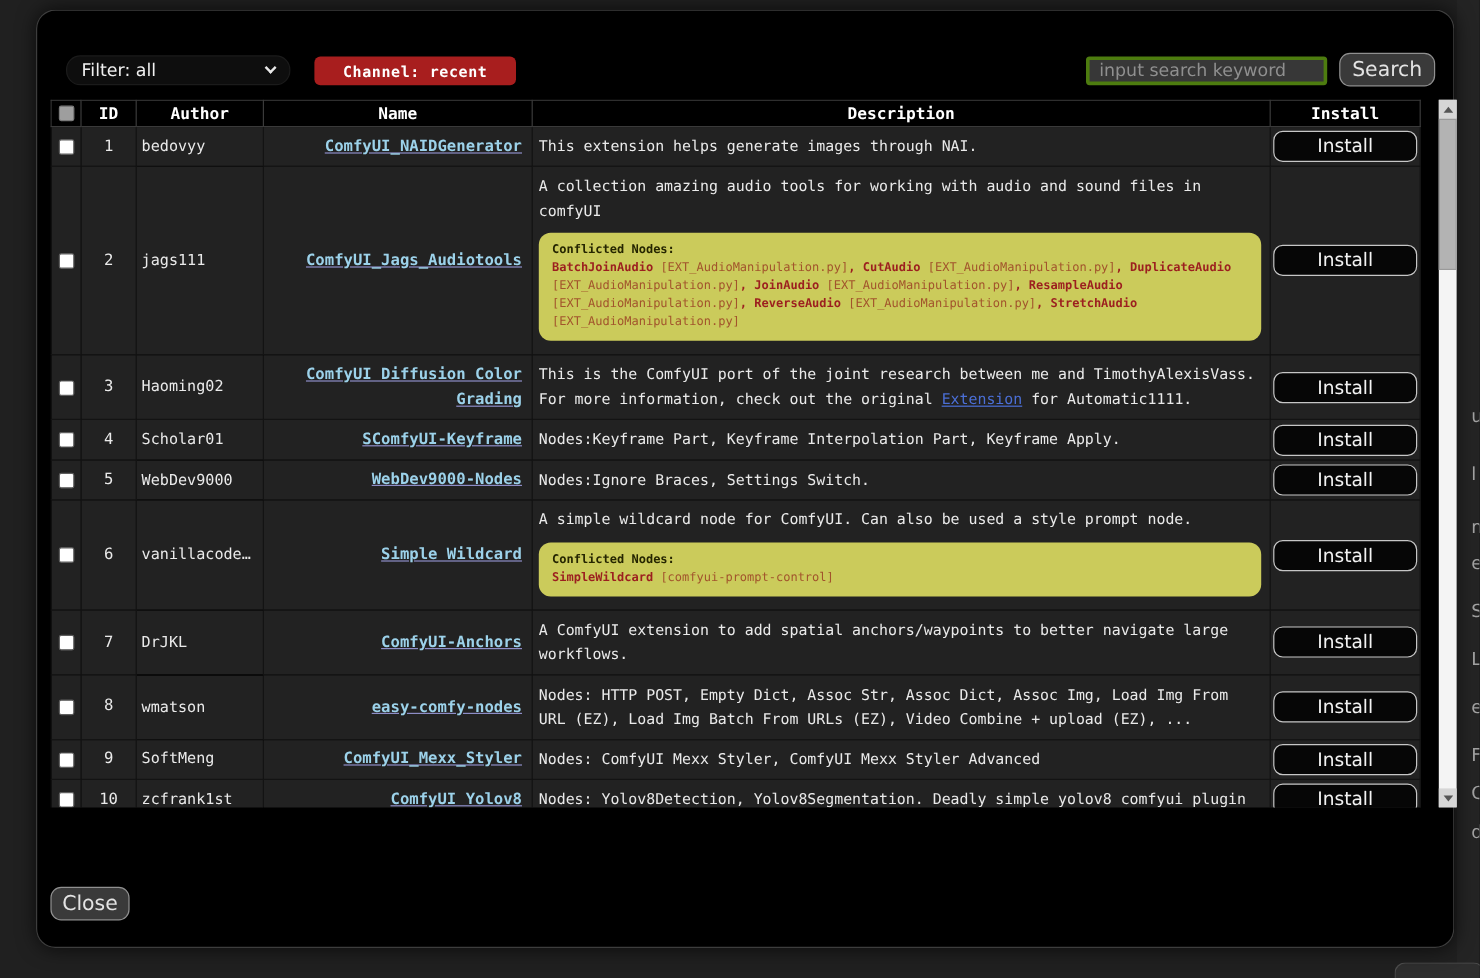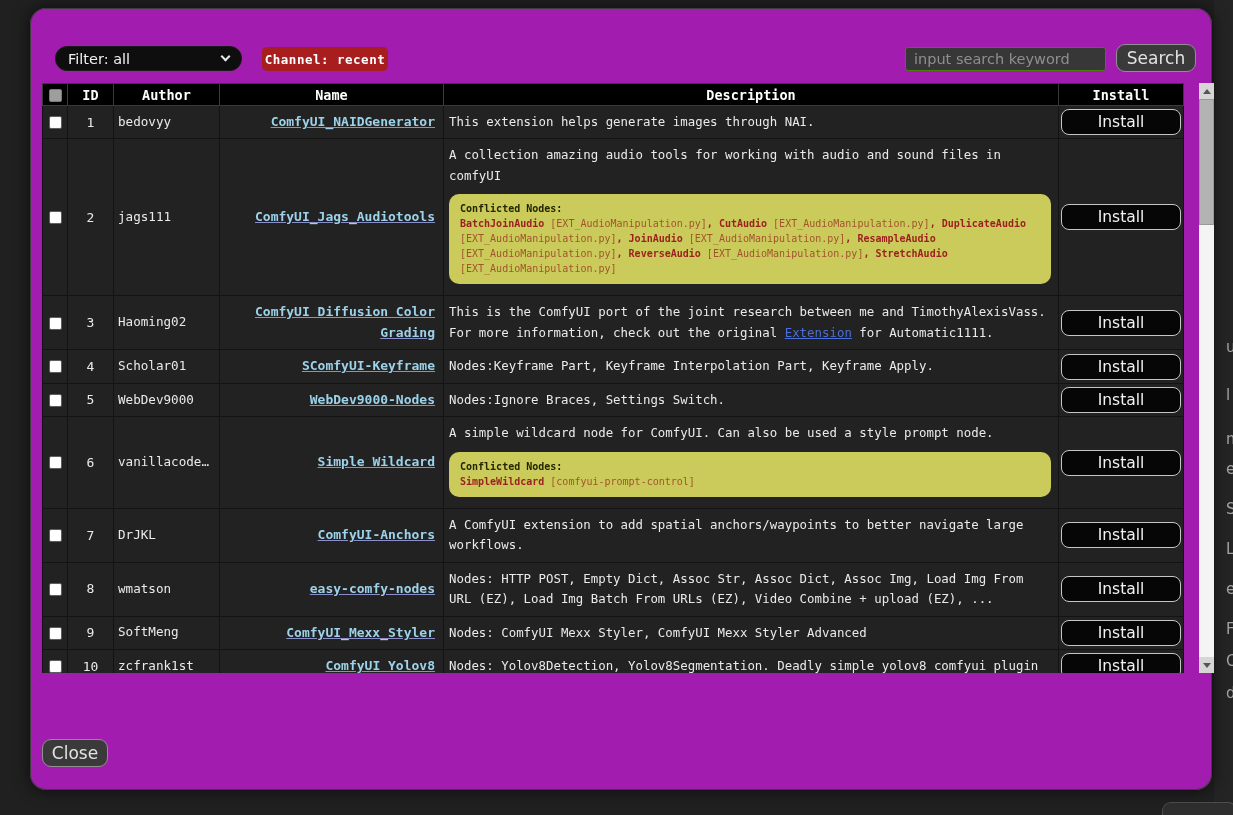--- a/index.html
+++ b/index.html
@@ -9,37 +9,37 @@
   
   .edge-strip { position:absolute; left:1214px; top:0; width:19px; height:815px;
                 background:#242424; overflow:hidden; }
   .edge-frag { position:absolute; left:12px; color:#b9b9b9; font:15px "DejaVu Sans",sans-serif; opacity:.85; }
   .partial-button { position:absolute; left:1162px; top:802px; width:75px; height:14px;
                     background:#2e2e2e; border:1px solid #4d4d4d; border-bottom:none;
                     border-radius:9px 9px 0 0; }
 
   
   .modal { position:absolute; left:30px; top:8px; width:1182px; height:782px;
-           background:#a21caf; border-radius:16px;
+           background:#000000; border-radius:16px;
            box-shadow:0 0 16px rgba(0,0,0,.65), inset 0 0 0 1px #3d3d3d; }
 
   
   .filter-wrap { position:absolute; left:25px; top:38px; width:187px; height:25px; }
   select.filter { width:100%; height:100%; background:#0e0e0e; color:#f0f0f0;
                   border:1px solid #1b1b1b; border-radius:12px; padding:0 26px 0 12px;
                   font:14.5px "DejaVu Sans",sans-serif; appearance:none; -webkit-appearance:none; }
   .chev { position:absolute; right:13px; top:7px; width:7px; height:7px;
           border-right:2px solid #e8e8e8; border-bottom:2px solid #e8e8e8;
           transform:rotate(45deg); pointer-events:none; }
-  .channel-badge { position:absolute; left:232px; top:39px; width:126px; height:24px;
+  .channel-badge { position:absolute; left:232px; top:39px; width:168px; height:24px;
                    background:var(--accent-red,#a81e1e); border:none; border-radius:5px;
                    color:#fff; font:bold 12.5px "DejaVu Sans Mono",monospace;
                    letter-spacing:.5px; cursor:pointer; }
   .search-input { position:absolute; left:875px; top:39px; width:201px; height:24px;
-                  background:#373737; border:1px solid #4d7c0f; border-radius:3px;
+                  background:#373737; border:3px solid #4d7c0f; border-radius:3px;
                   color:#d6d6d6; font:14.5px "DejaVu Sans",sans-serif; padding:0 8px; }
   .search-input::placeholder { color:#8f8f8f; }
   .btn { background:#3a3a3a; border:1.5px solid #909090; border-radius:9px;
          color:#e3e3e3; font:17px "DejaVu Sans",sans-serif; cursor:pointer; }
   .search-btn { position:absolute; left:1086px; top:36px; width:80px; height:28px;text-align:center; }
   .close-btn  { position:absolute; left:12px; top:731px; width:66px; height:28px; }
 
   
   .table-viewport { position:absolute; left:12px; top:75px; width:1172px; height:590px;
                     overflow:hidden; }

